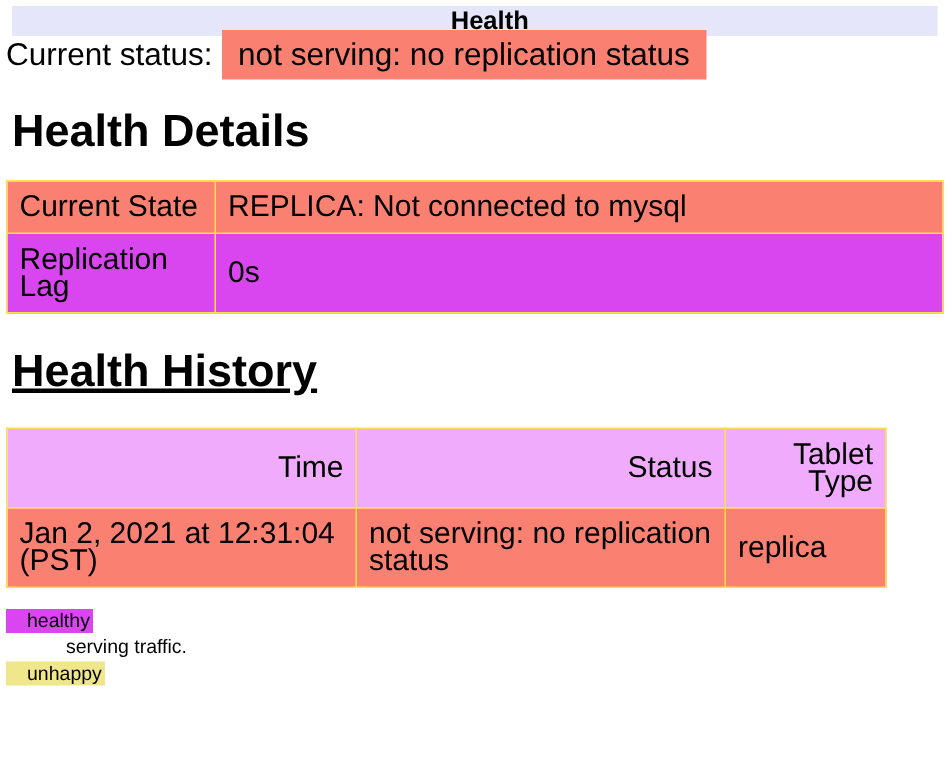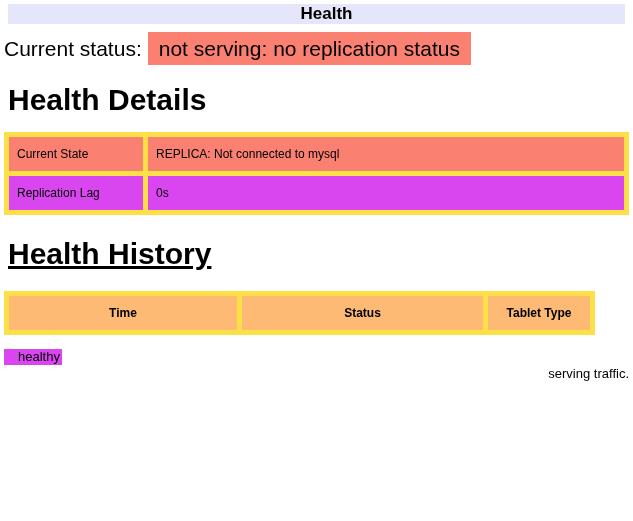--- a/index.html
+++ b/index.html
@@ -20,21 +20,20 @@
     margin: 0 4px;
     background-color: #E6E6FA;
     text-align: center;
     font-weight: bold;
     font-size: 17px;
     line-height: 20px;
     height: 20px;
     padding-left: 20px;
   }
   .status-line {
-    margin-top: 12px;
     margin-bottom: 2px;
     font-size: 21px;
     line-height: 25px;
     white-space: nowrap;
   }
   .badge {
     padding: 5px 11px;
     margin-left: 6px;
   }
   .healthy   { background-color: #d946ef; }
@@ -42,44 +41,44 @@
   .unhealthy { background-color: #FA8072; }
   h2 {
     font-size: 30px;
     font-weight: bold;
     margin: 26px 0 20px 4px;
     line-height: 25px;
   }
   h2.history-heading { margin-bottom: 25px; text-decoration: underline; }
   table { border-collapse: collapse; }
   td, th {
-    border: 5px solid #fde047;
+    border: 1px solid #fde047;
     padding: 8px;
-    font-size: 12px;
+    font-size: 20px;
     line-height: 18px;
     text-align: left;
     vertical-align: middle;
   }
   table.details { width: 100%; }
   table.details td.key { width: 139px; }
   table.history th {
-    font-weight: bold;
-    text-align: center;
-    background: #fdba74;
+    font-weight: normal;
+    text-align: right;
+    background: #f0abfc;
   }
   table.history .col-time   { width: 233px; }
   table.history .col-status { width: 246px; }
   table.history .col-type   { width: 107px; }
   dl.legend {
     margin: 14px 0 0 0;
     font-size: 13px;
     line-height: 16px;
   }
   dl.legend dt { margin: 0; }
-  dl.legend dd { margin: 1px 0 2px 40px; text-align: right; }
+  dl.legend dd { margin: 1px 0 2px 40px; }
   dl.legend dt span { padding: 0 2px 1px 14px; }
 </style>
 </head>
 <body>
 
 <div class="titlebar">Health</div>
 
 <div class="status-line"><span>Current status:</span><span class="badge unhealthy">not serving: no replication status</span></div>
 
 <h2>Health Details</h2>
@@ -99,20 +98,26 @@
 
 <h2 class="history-heading">Health History</h2>
 
 <table class="history">
   <tbody>
     <tr>
       <th class="col-time">Time</th>
       <th class="col-status">Status</th>
       <th class="col-type">Tablet Type</th>
     </tr>
+    <tr class="unhealthy">
+      <td class="col-time">Jan 2, 2021 at 12:31:04 (PST)</td>
+      <td class="col-status">not serving: no replication status</td>
+      <td class="col-type">replica</td>
+    </tr>
   </tbody>
 </table>
 
 <dl class="legend">
   <dt><span class="healthy">healthy</span></dt>
   <dd>serving traffic.</dd>
+  <dt><span class="unhappy">unhappy</span></dt>
 
 </dl>
 
 </body></html>

